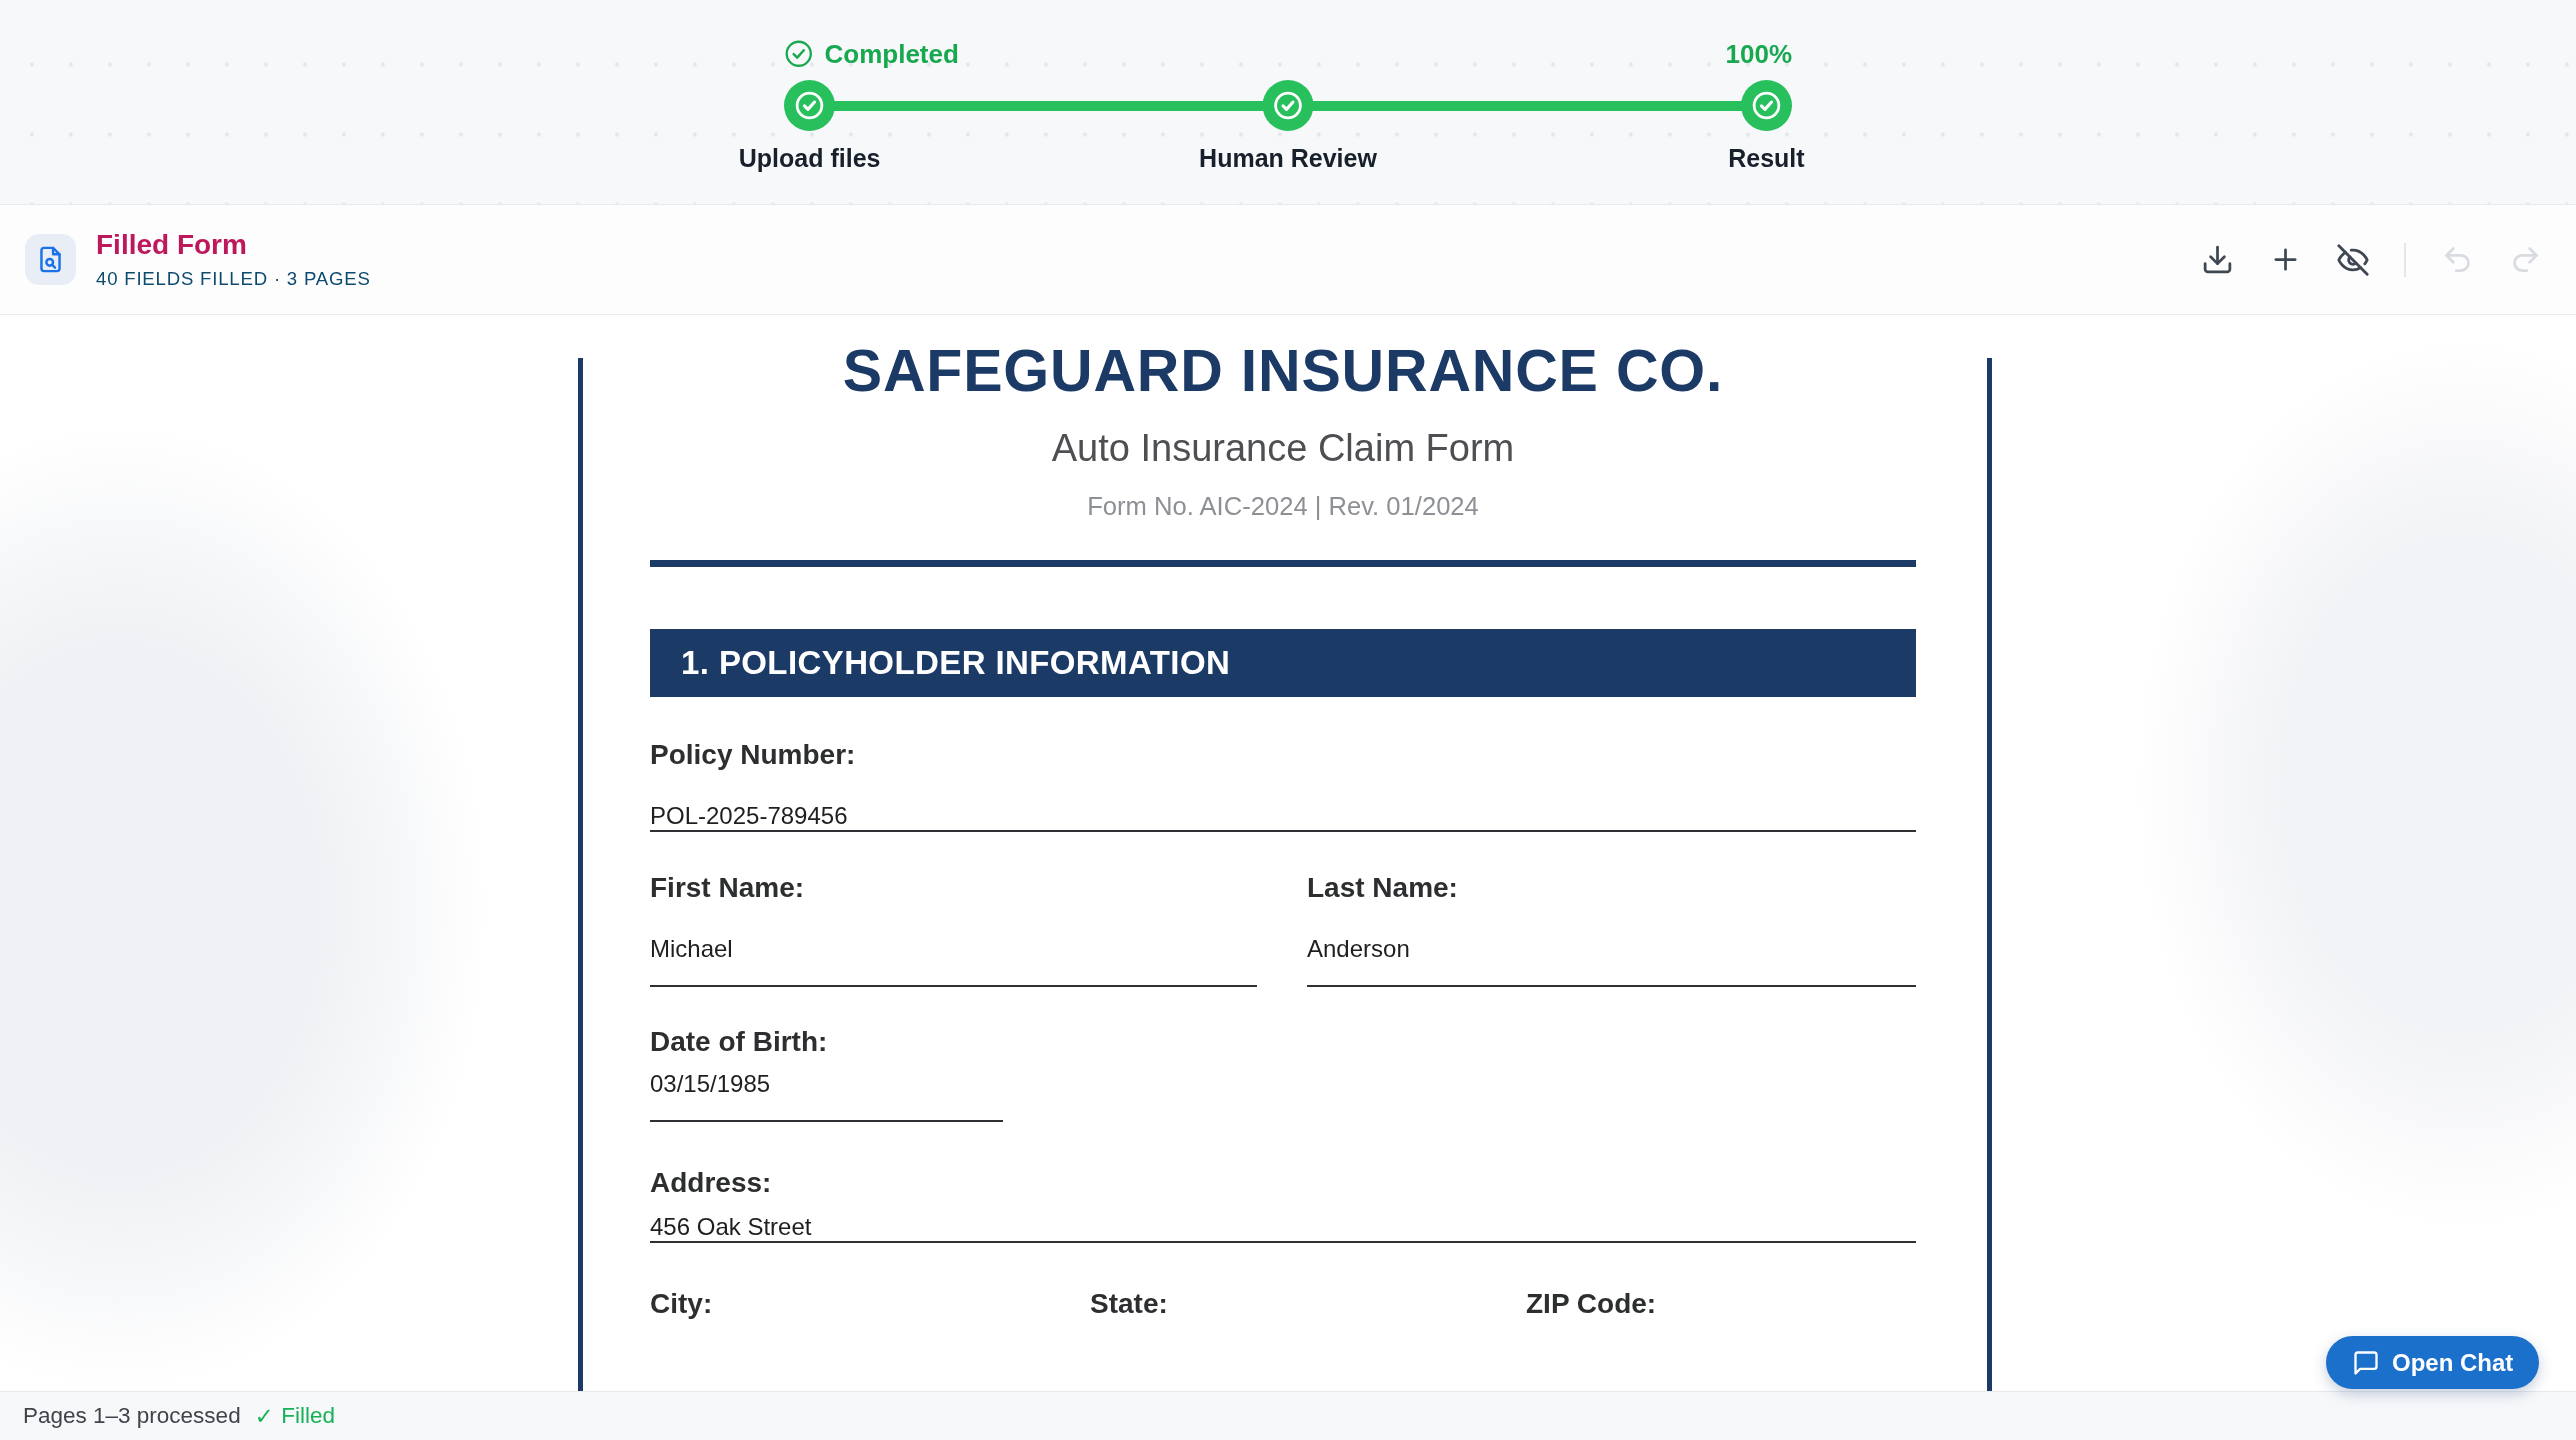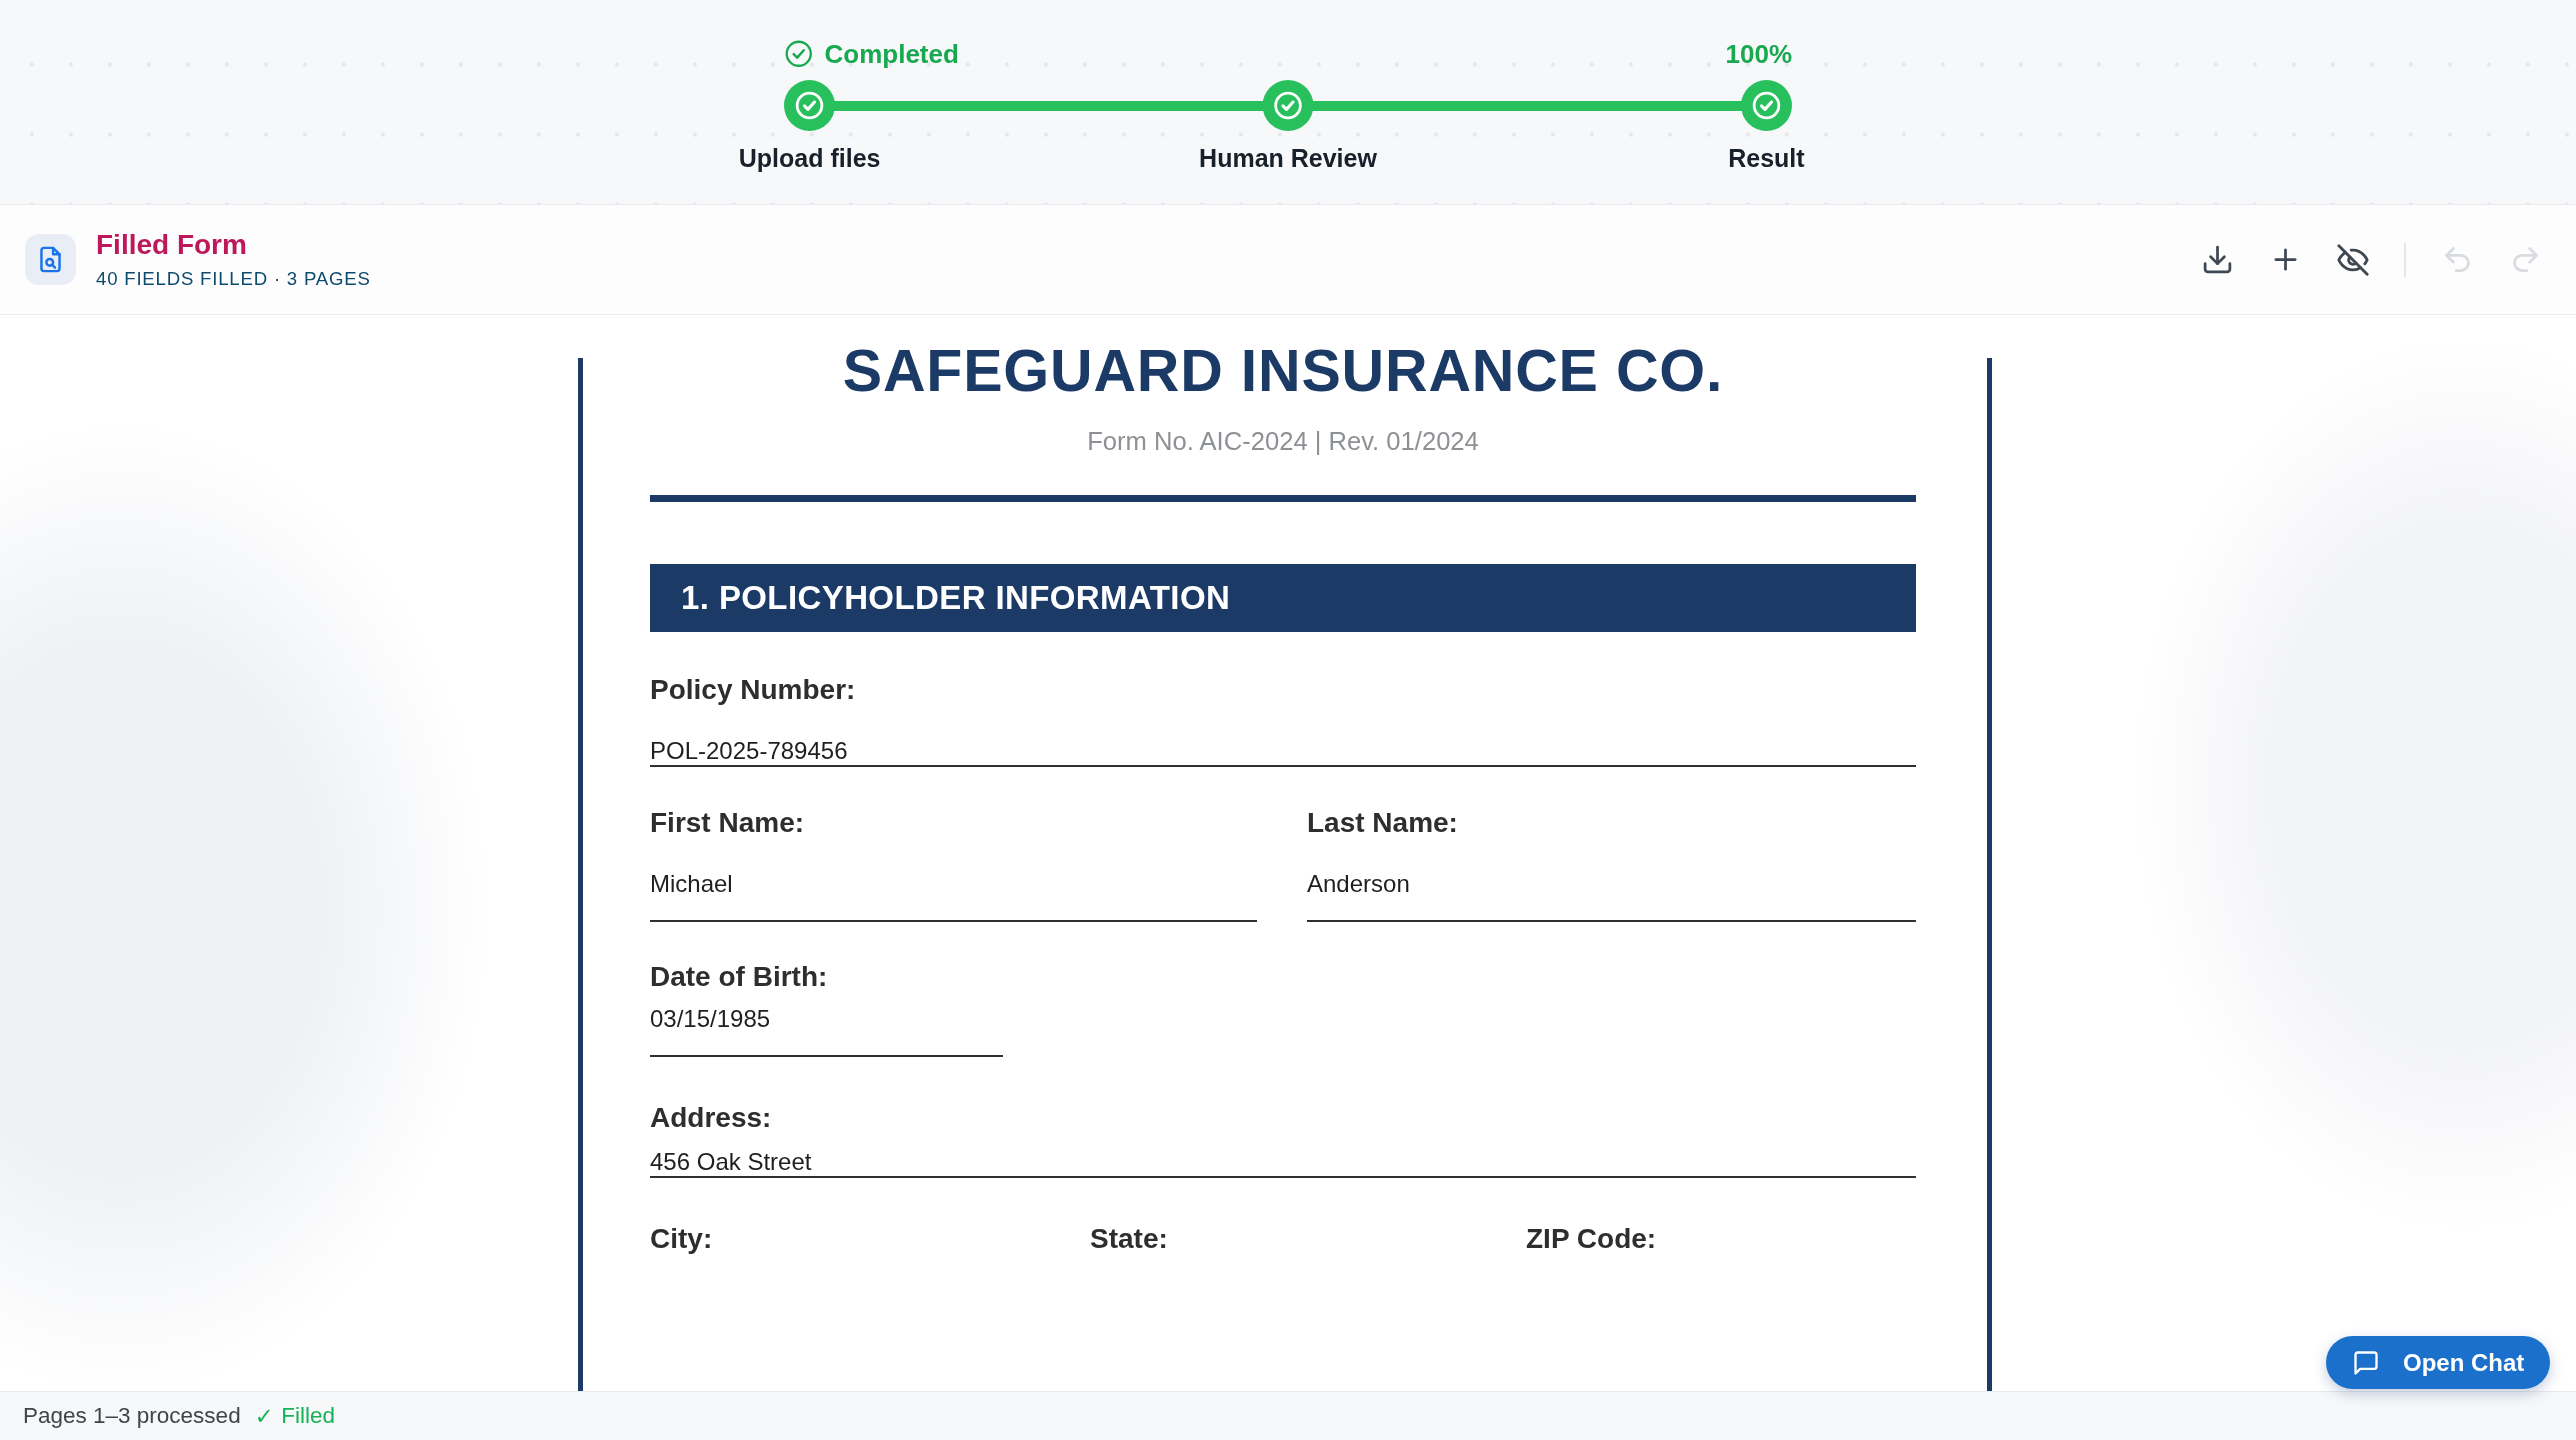--- a/index.html
+++ b/index.html
@@ -75,21 +75,21 @@
 
   
   .statusbar{ position:relative; width:100%; height:49px; background:#f7f8fa;
               border-top:1.6px solid #e7e9ec; display:flex; align-items:center; padding-left:23px; gap:14px; }
   .sb-text{ font-size:22.5px; color:#3f444b; }
   .sb-filled{ display:flex; align-items:center; gap:7.8px; font-size:22.5px; color:#17b257; }
 
   
   .chat-btn{ position:absolute; left:2326px; top:1336px; height:53px; border:none; cursor:pointer;
              border-radius:31px; background:#1b70cc; color:#ffffff; display:flex; align-items:center;
-             gap:23px; padding:4px 26px; font-size:24px; font-weight:700;
+             gap:12px; padding:4px 26px; font-size:24px; font-weight:700;
              font-family:"Liberation Sans","DejaVu Sans",sans-serif;
              box-shadow:0 4.7px 14px rgba(20,60,120,.25); }
 </style>
 </head>
 <body>
 
 <header class="progress-header">
   <div class="stepper-wrap">
     <div class="stepper-toprow">
       <div class="status-pill">
@@ -182,20 +182,21 @@
 </div>
 
 <div class="viewer">
   <div class="blob left"></div>
   <div class="blob right"></div>
   <div class="page-rule left"></div>
   <div class="page-rule right"></div>
 
   <div class="doc-col">
     <div class="doc-company">SAFEGUARD INSURANCE CO.</div>
+    <div class="doc-formtitle">Auto Insurance Claim Form</div>
     <div class="doc-meta">Form No. AIC-2024 | Rev. 01/2024</div>
     <div class="doc-divider"></div>
 
     <div class="section-bar">1. POLICYHOLDER INFORMATION</div>
 
     <div class="block-policy">
       <div class="f-label">Policy Number:</div>
       <div class="f-value fill-line">POL-2025-789456</div>
     </div>
 

